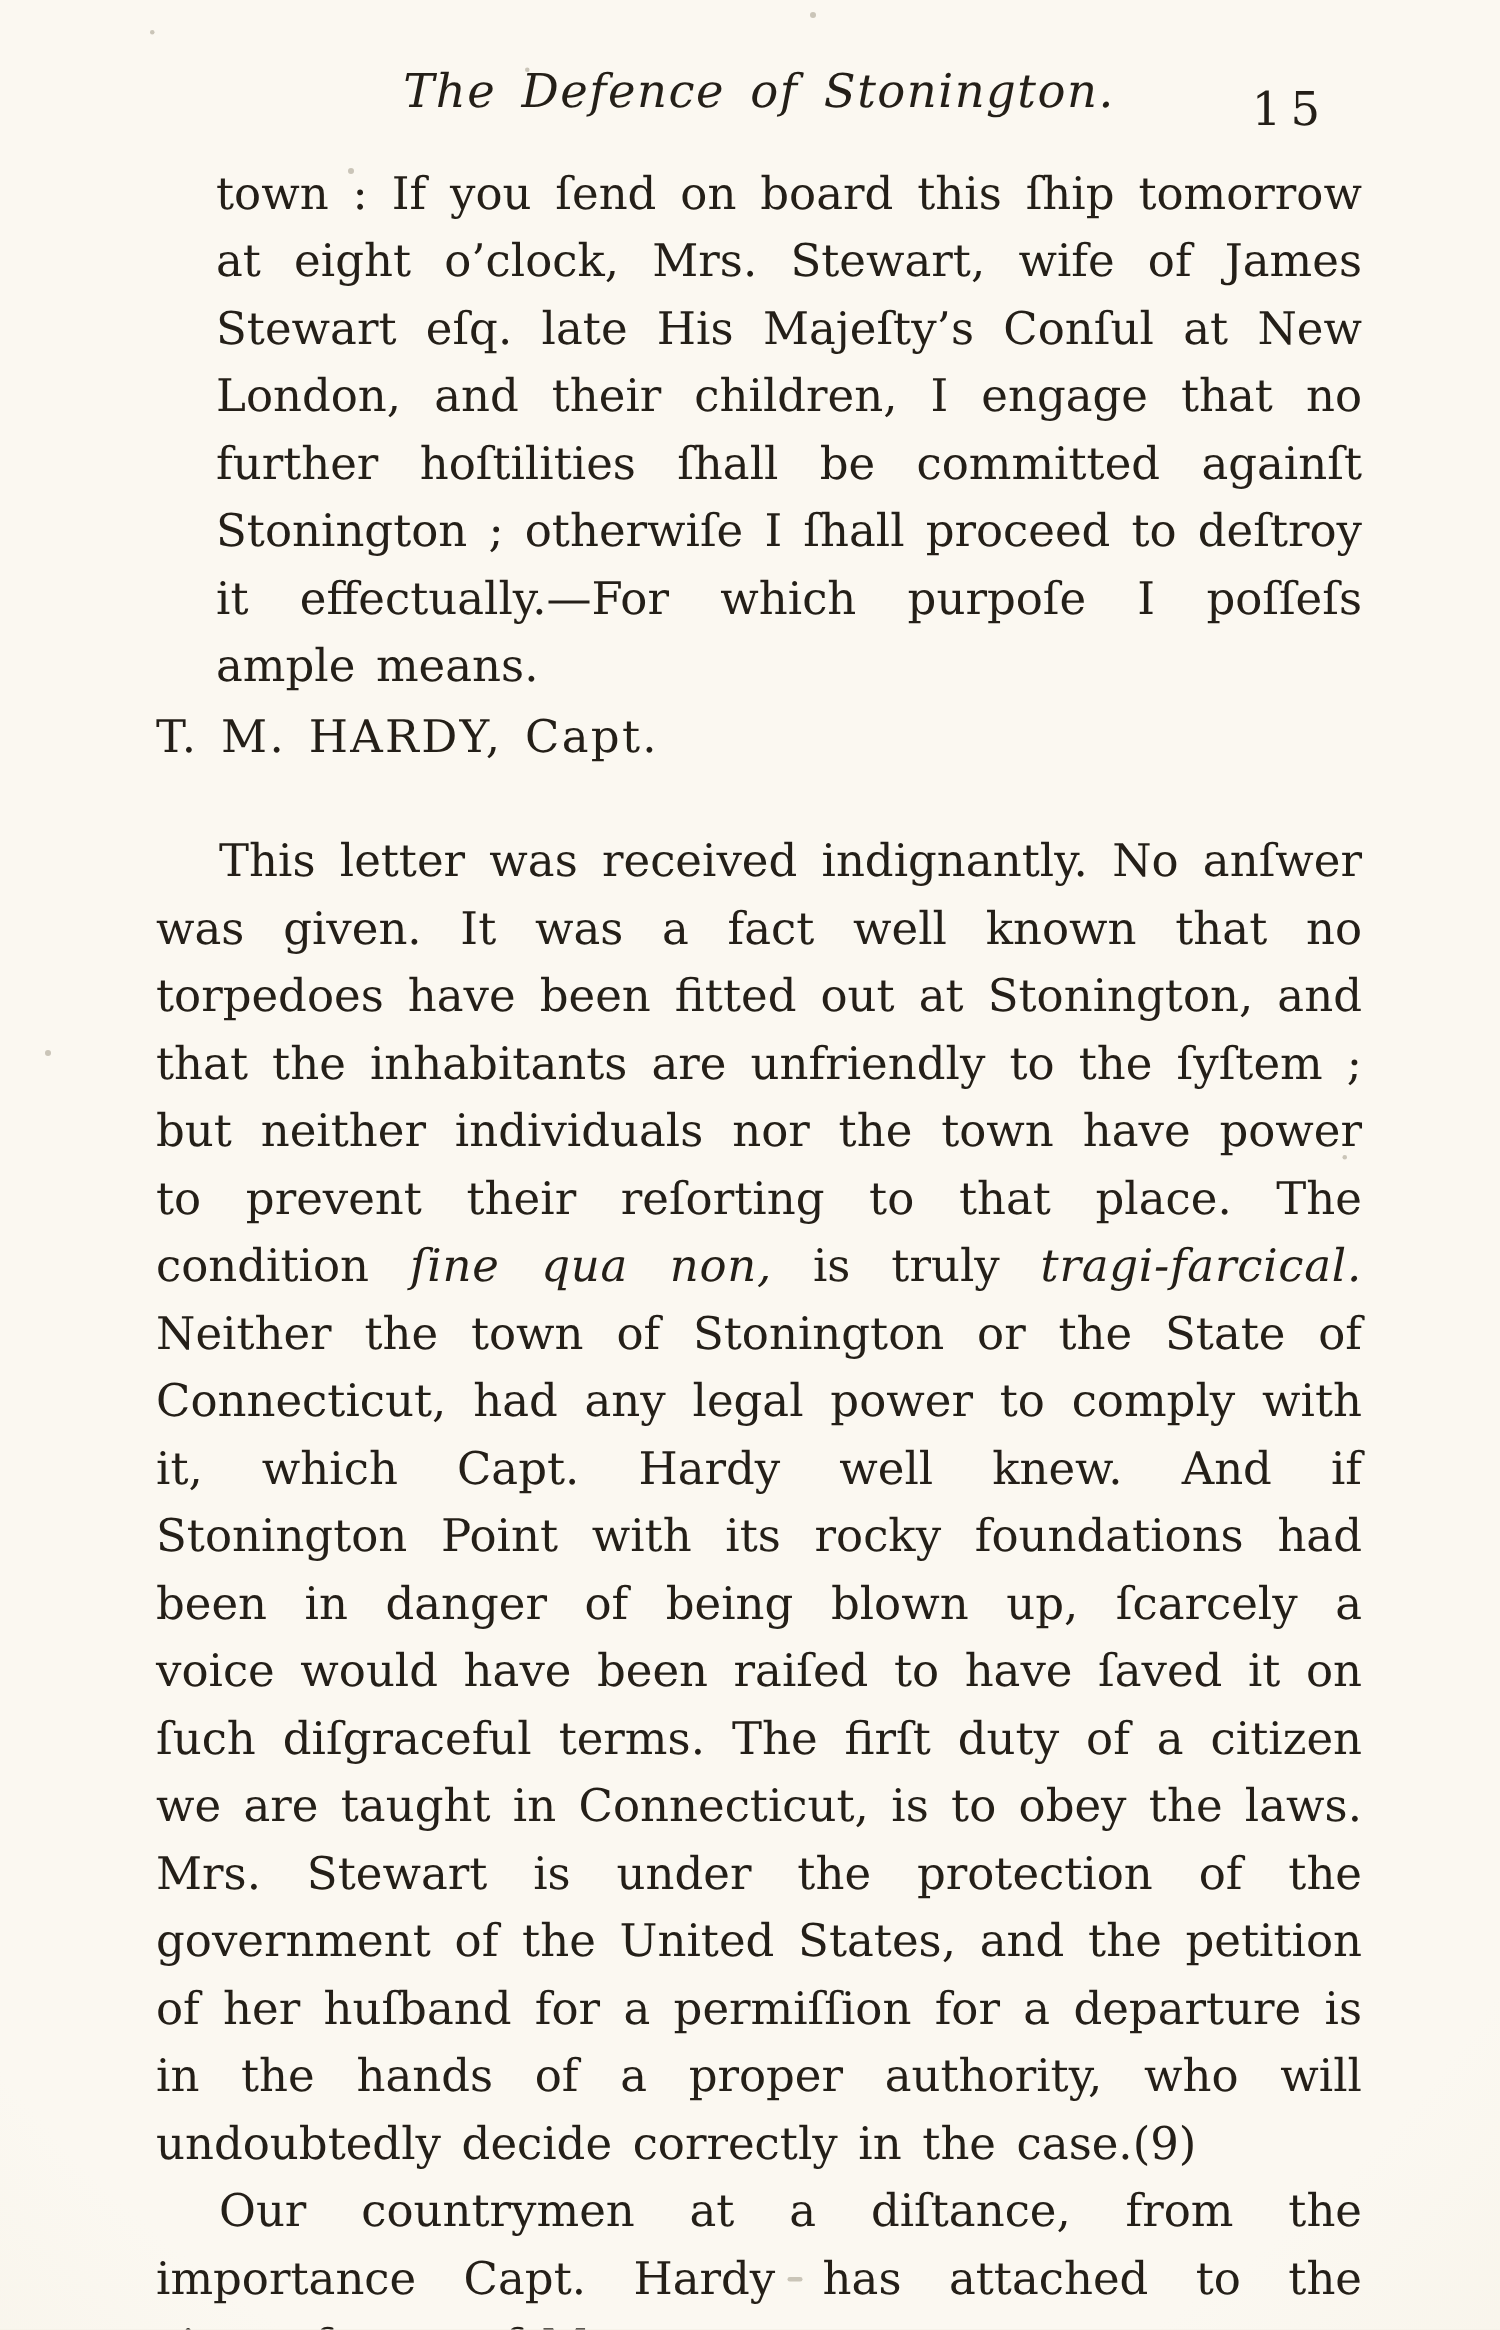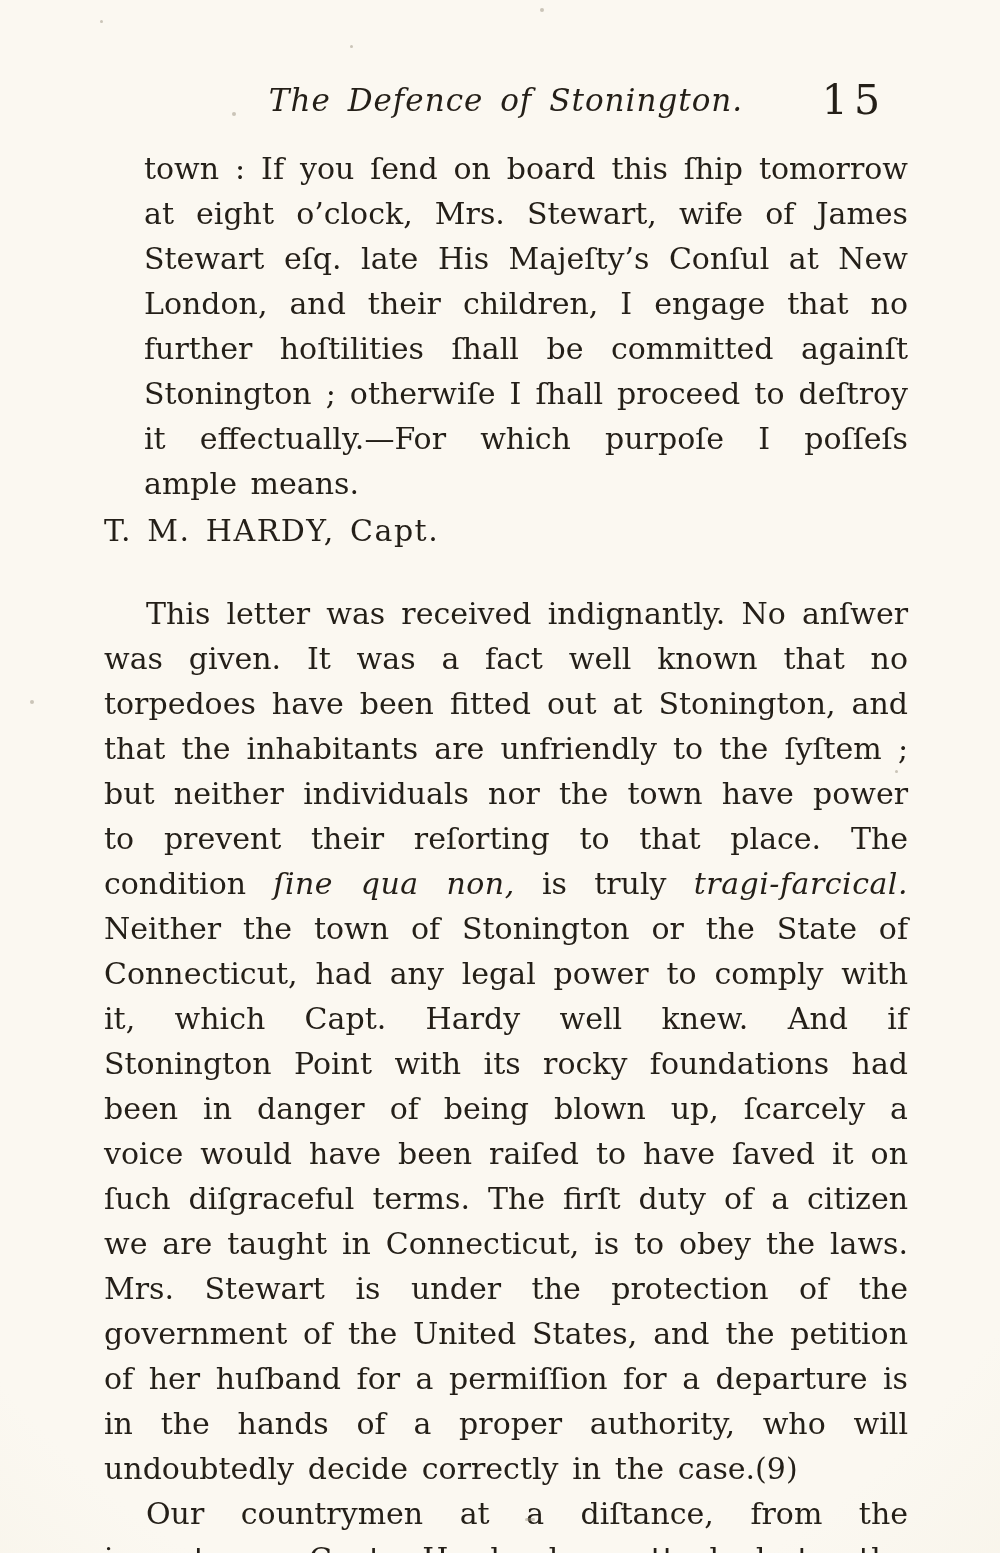--- a/index.html
+++ b/index.html
@@ -10,21 +10,21 @@
     width: 1000px;
     height: 1553px;
     background: #f6f2e8;
     overflow: hidden;
   }
   .page {
     position: relative;
     width: 1000px;
     height: 1553px;
     box-sizing: border-box;
-    padding: 78px 92px 0 104px;
+    padding: 39px 92px 0 104px;
     background:
       radial-gradient(ellipse 130% 115% at 48% 42%, #fbf8f1 55%, #f3eee0 85%, #ebe4d2 100%);
     color: #241f18;
     font-family: "DejaVu Serif", "Liberation Serif", serif;
     font-size: 30px;
     line-height: 45px;
   }
   .page-header {
     position: relative;
     height: 52px;
@@ -36,22 +36,22 @@
     right: 0;
     text-align: center;
     font-style: italic;
     font-size: 31px;
     letter-spacing: 1px;
     word-spacing: 6px;
   }
   .page-number {
     position: absolute;
     right: 22px;
-    top: 0;
-    font-size: 41px;
+    top: 12px;
+    font-size: 31px;
     letter-spacing: 6px;
   }
   .page-body p {
     margin: 0;
     text-align: justify;
     word-spacing: 0.14em;
   }
   .para.no-indent {
     text-indent: 0;
     margin-left: 40px;

